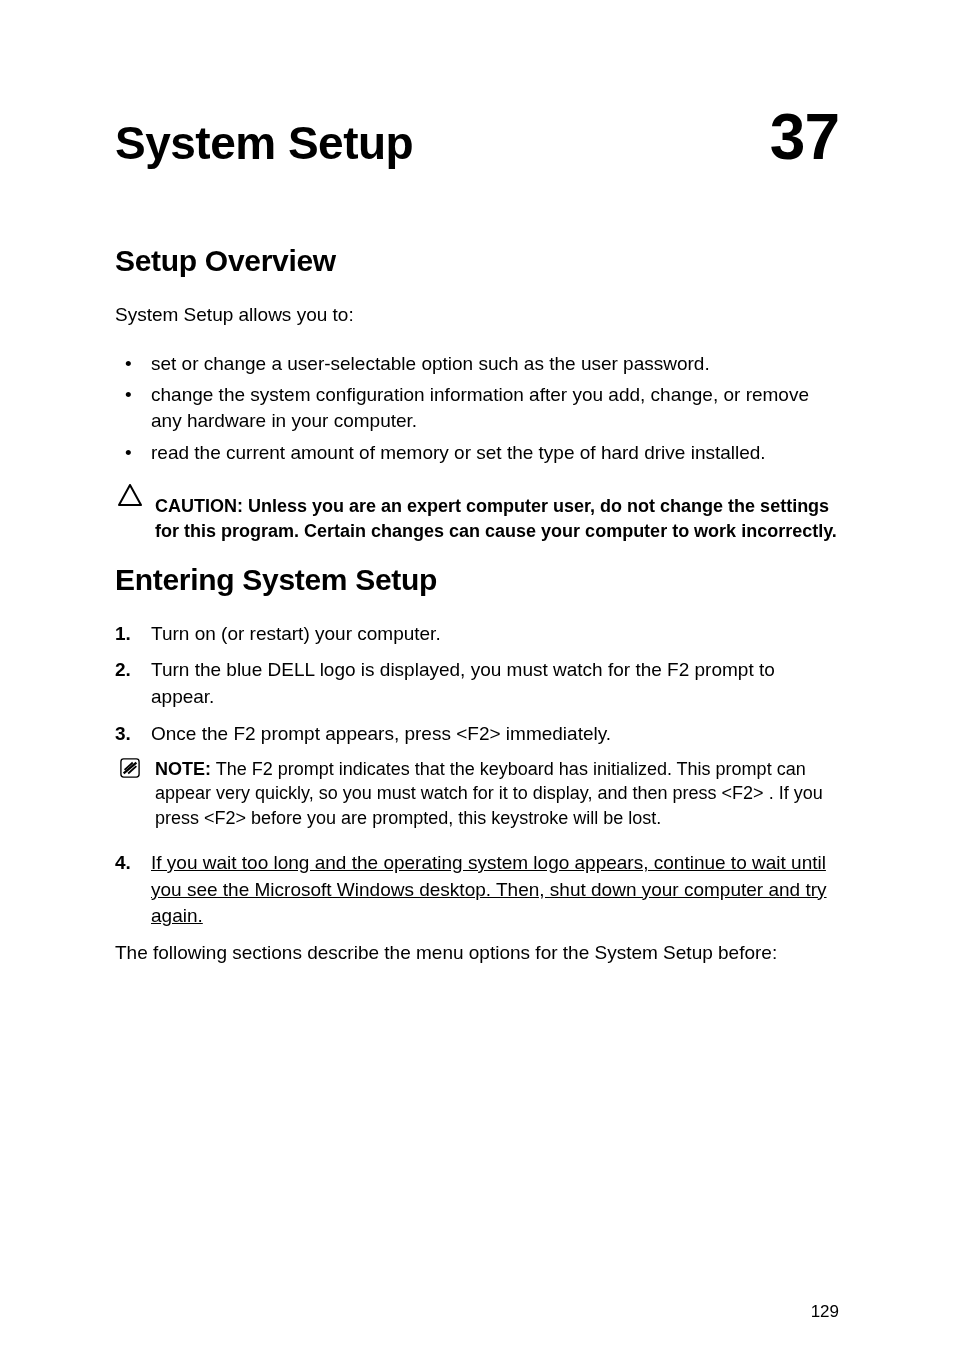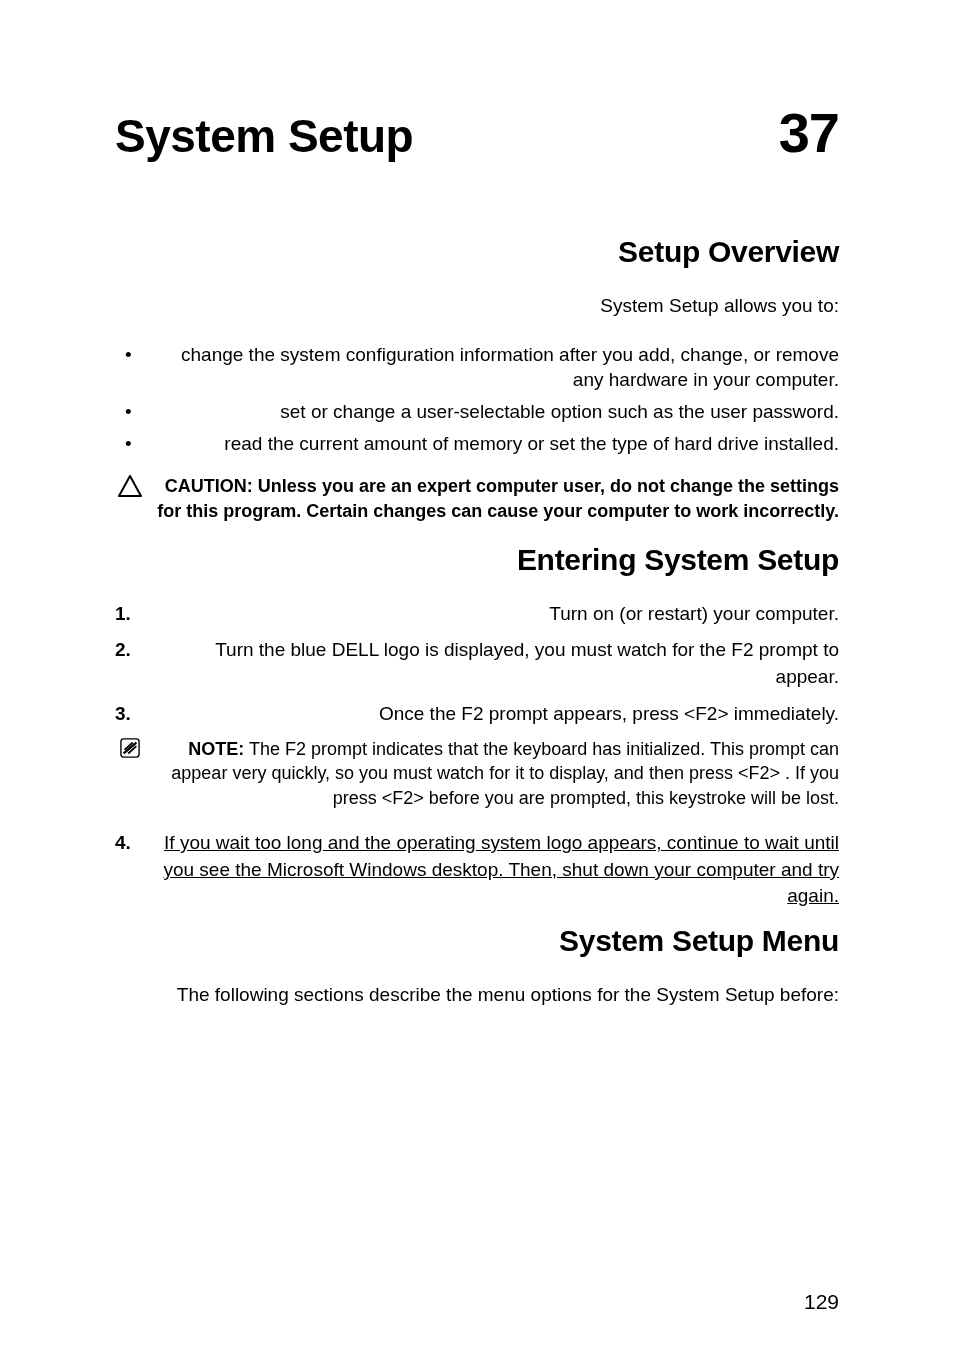--- a/index.html
+++ b/index.html
@@ -12,35 +12,34 @@
       height: 1366px;
       background: #ffffff;
       font-family: Arial, Helvetica, sans-serif;
       color: #000000;
     }
     .page {
       width: 954px;
       height: 1366px;
       padding: 100px 115px 60px 115px;
       position: relative;
-      text-align: right;
     }
     .chapter-header {
       display: flex;
       justify-content: space-between;
       align-items: baseline;
       margin-bottom: 70px;
     }
     .chapter-title {
       font-size: 46px;
       font-weight: bold;
       letter-spacing: -0.5px;
     }
     .chapter-number {
-      font-size: 56px;
+      font-size: 64px;
       font-weight: bold;
       letter-spacing: -1px;
     }
     .section-heading {
       font-size: 30px;
       font-weight: bold;
       margin-bottom: 24px;
       letter-spacing: -0.3px;
     }
     .section-heading.spaced-top {
@@ -111,48 +110,49 @@
       margin-right: 10px;
       margin-top: 1px;
     }
     .callout-body {
       flex: 1;
       font-size: 18px;
       line-height: 1.35;
     }
     .callout-body.bold {
       font-weight: bold;
+      margin-top: 11px;
     }
     .callout-body .lead {
       font-weight: bold;
     }
     .page-number {
       position: absolute;
-      bottom: 52px;
+      bottom: 44px;
       right: 115px;
-      font-size: 21px;
+      font-size: 17px;
     }
   </style>
 </head>
 <body>
 
 <div class="page">
 
   <div class="chapter-header">
     <h1 class="chapter-title">System Setup</h1>
     <div class="chapter-number">37</div>
   </div>
 
   <h2 class="section-heading">Setup Overview</h2>
 
   <p class="intro-text">System Setup allows you to:</p>
 
   <ul class="bullet-list">
+    <li>set or change a user-selectable option such as the user password.</li>
     <li>change the system configuration information after you add, change, or remove any hardware in your computer.</li>
-    <li>set or change a user-selectable option such as the user password.</li>
     <li>read the current amount of memory or set the type of hard drive installed.</li>
   </ul>
 
 
   <div class="callout">
     <div class="callout-icon">
       <svg viewBox="0 0 24 22" width="24" height="22">
         <path d="M12 1 L23 21 L1 21 Z" fill="none" stroke="#000" stroke-width="2" stroke-linejoin="round"></path>
       </svg>
     </div>
@@ -178,19 +178,18 @@
     </div>
     <div class="callout-body">
       <span class="lead">NOTE:</span><span> The F2 prompt indicates that the keyboard has initialized. This prompt can appear very quickly, so you must watch for it to display, and then press &lt;F2&gt; . If you press &lt;F2&gt; before you are prompted, this keystroke will be lost.</span>
     </div>
   </div>
 
   <ol class="num-list continued">
     <li>If you wait too long and the operating system logo appears, continue to wait until you see the Microsoft Windows desktop. Then, shut down your computer and try again.</li>
   </ol>
 
-  <h2 class="section-heading spaced-top">System Setup Menu</h2>
 
   <p class="para-text">The following sections describe the menu options for the System Setup before:</p>
 
   <div class="page-number">129</div>
 
 </div>
 
 </body></html>

